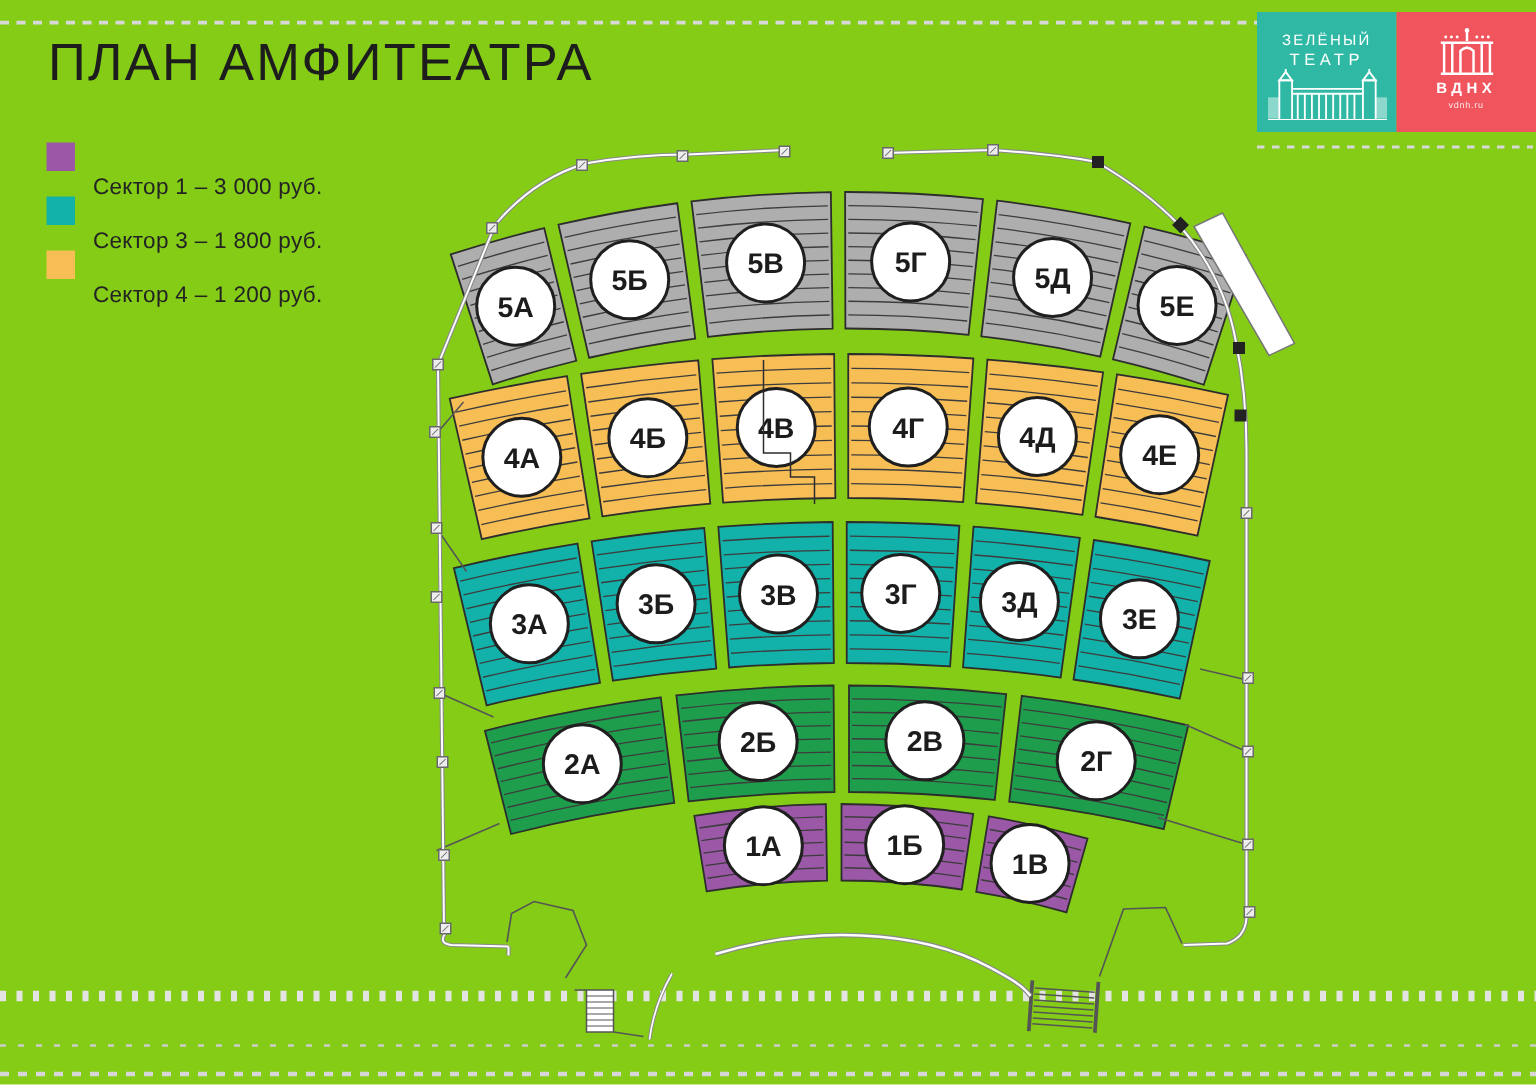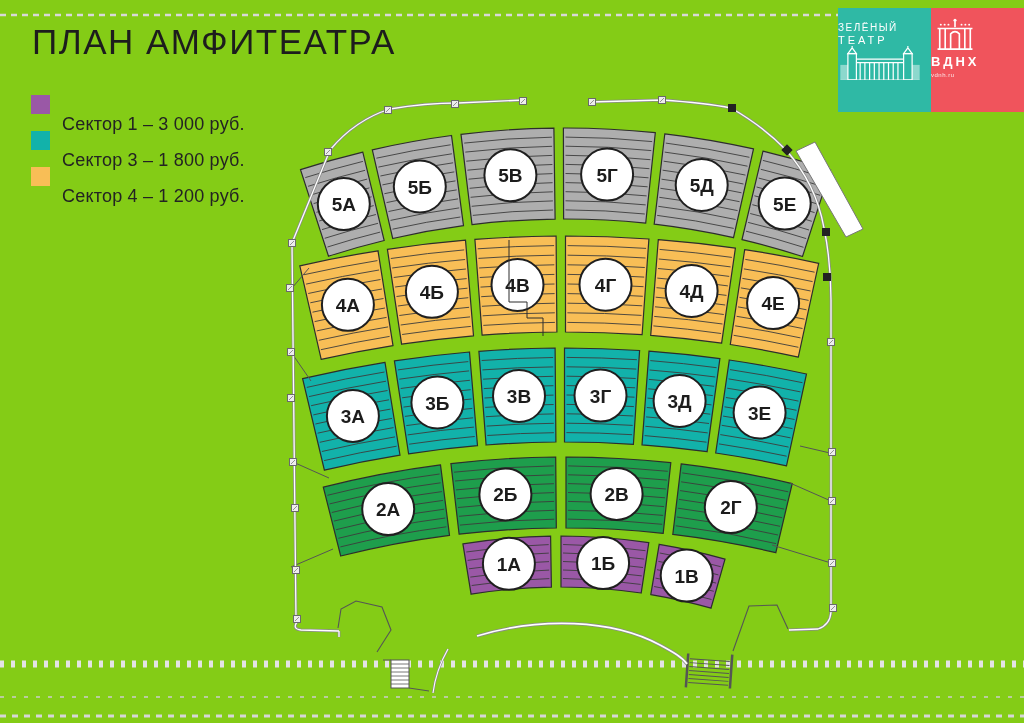--- a/index.html
+++ b/index.html
@@ -3,27 +3,27 @@
 <meta charset="utf-8">
 <style>
   html,body{margin:0;padding:0;background:#fff;}
   .page{position:relative;width:1024px;height:723px;background:#84cc16;overflow:hidden;
         font-family:"Liberation Sans",sans-serif;}
   .title{position:absolute;left:32px;top:22px;font-size:35px;font-weight:500;
          letter-spacing:1.5px;color:#1d1d1d;margin:0;white-space:nowrap;}
   .legend{position:absolute;left:31px;top:95px;list-style:none;margin:0;padding:0;}
   .legend li{display:flex;align-items:center;height:19px;margin-bottom:17px;}
   .swatch{width:19px;height:19px;margin-right:12px;flex:0 0 auto;}
-  .legend-label{font-size:18px;color:#232323;letter-spacing:.2px;white-space:nowrap;margin-top:39px;}
+  .legend-label{font-size:15px;color:#232323;letter-spacing:.2px;white-space:nowrap;margin-top:39px;}
   .logos{position:absolute;right:0;top:8px;display:flex;}
-  .logo{width:93px;height:104px;display:flex;flex-direction:column;
+  .logo{width:93px;height:80px;display:flex;flex-direction:column;align-items:center;
         justify-content:flex-start;color:#fff;}
   .logo-green .l1{font-size:10px;letter-spacing:1.5px;margin-top:14px;font-weight:400;}
   .logo-green .l2{font-size:11px;font-weight:normal;letter-spacing:3px;margin-top:1px;}
-  .logo-red .name{font-size:13px;font-weight:bold;letter-spacing:3px;margin-top:2px;}
+  .logo-red .name{font-size:10px;font-weight:bold;letter-spacing:3px;margin-top:2px;}
   .logo-red .site{font-size:6px;opacity:.85;margin-top:3px;letter-spacing:.5px;}
   #map{position:absolute;left:0;top:0;}
   svg text.seclab{font-family:"Liberation Sans",sans-serif;font-size:19px;font-weight:600;
        fill:#1c1c1c;text-anchor:middle;}
 </style>
 </head>
 <body>
 
 <div class="page">
 

